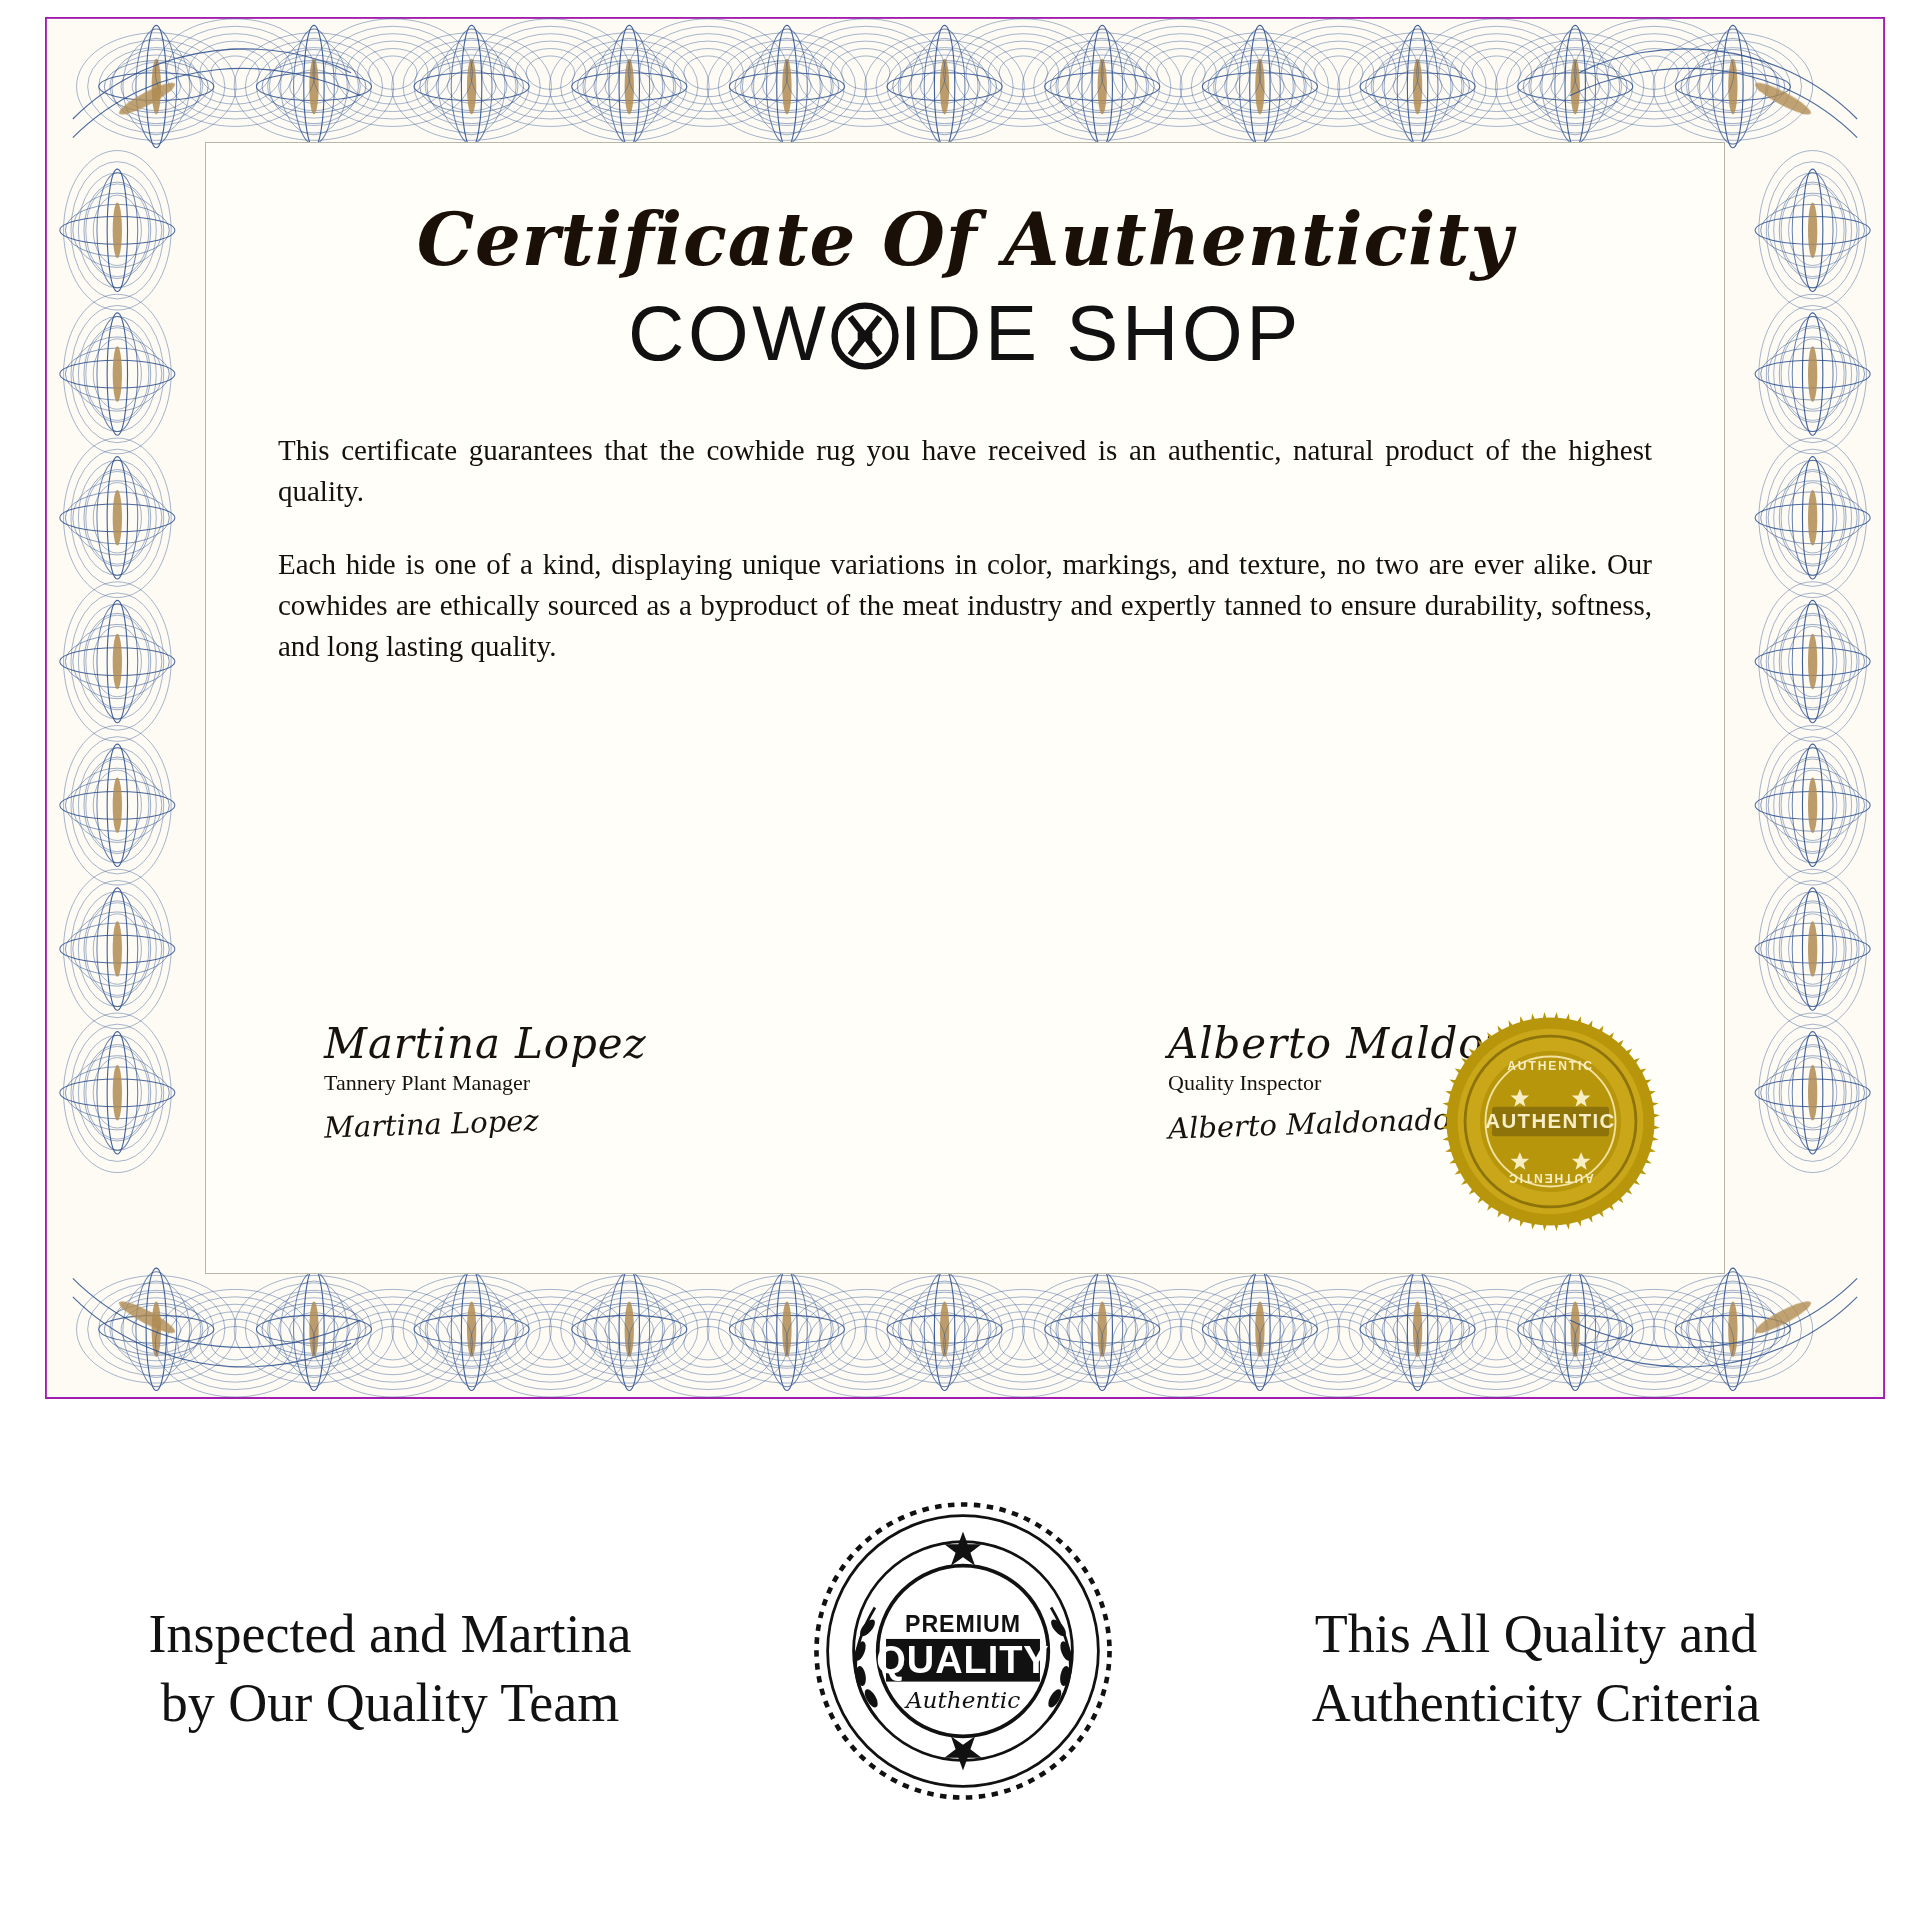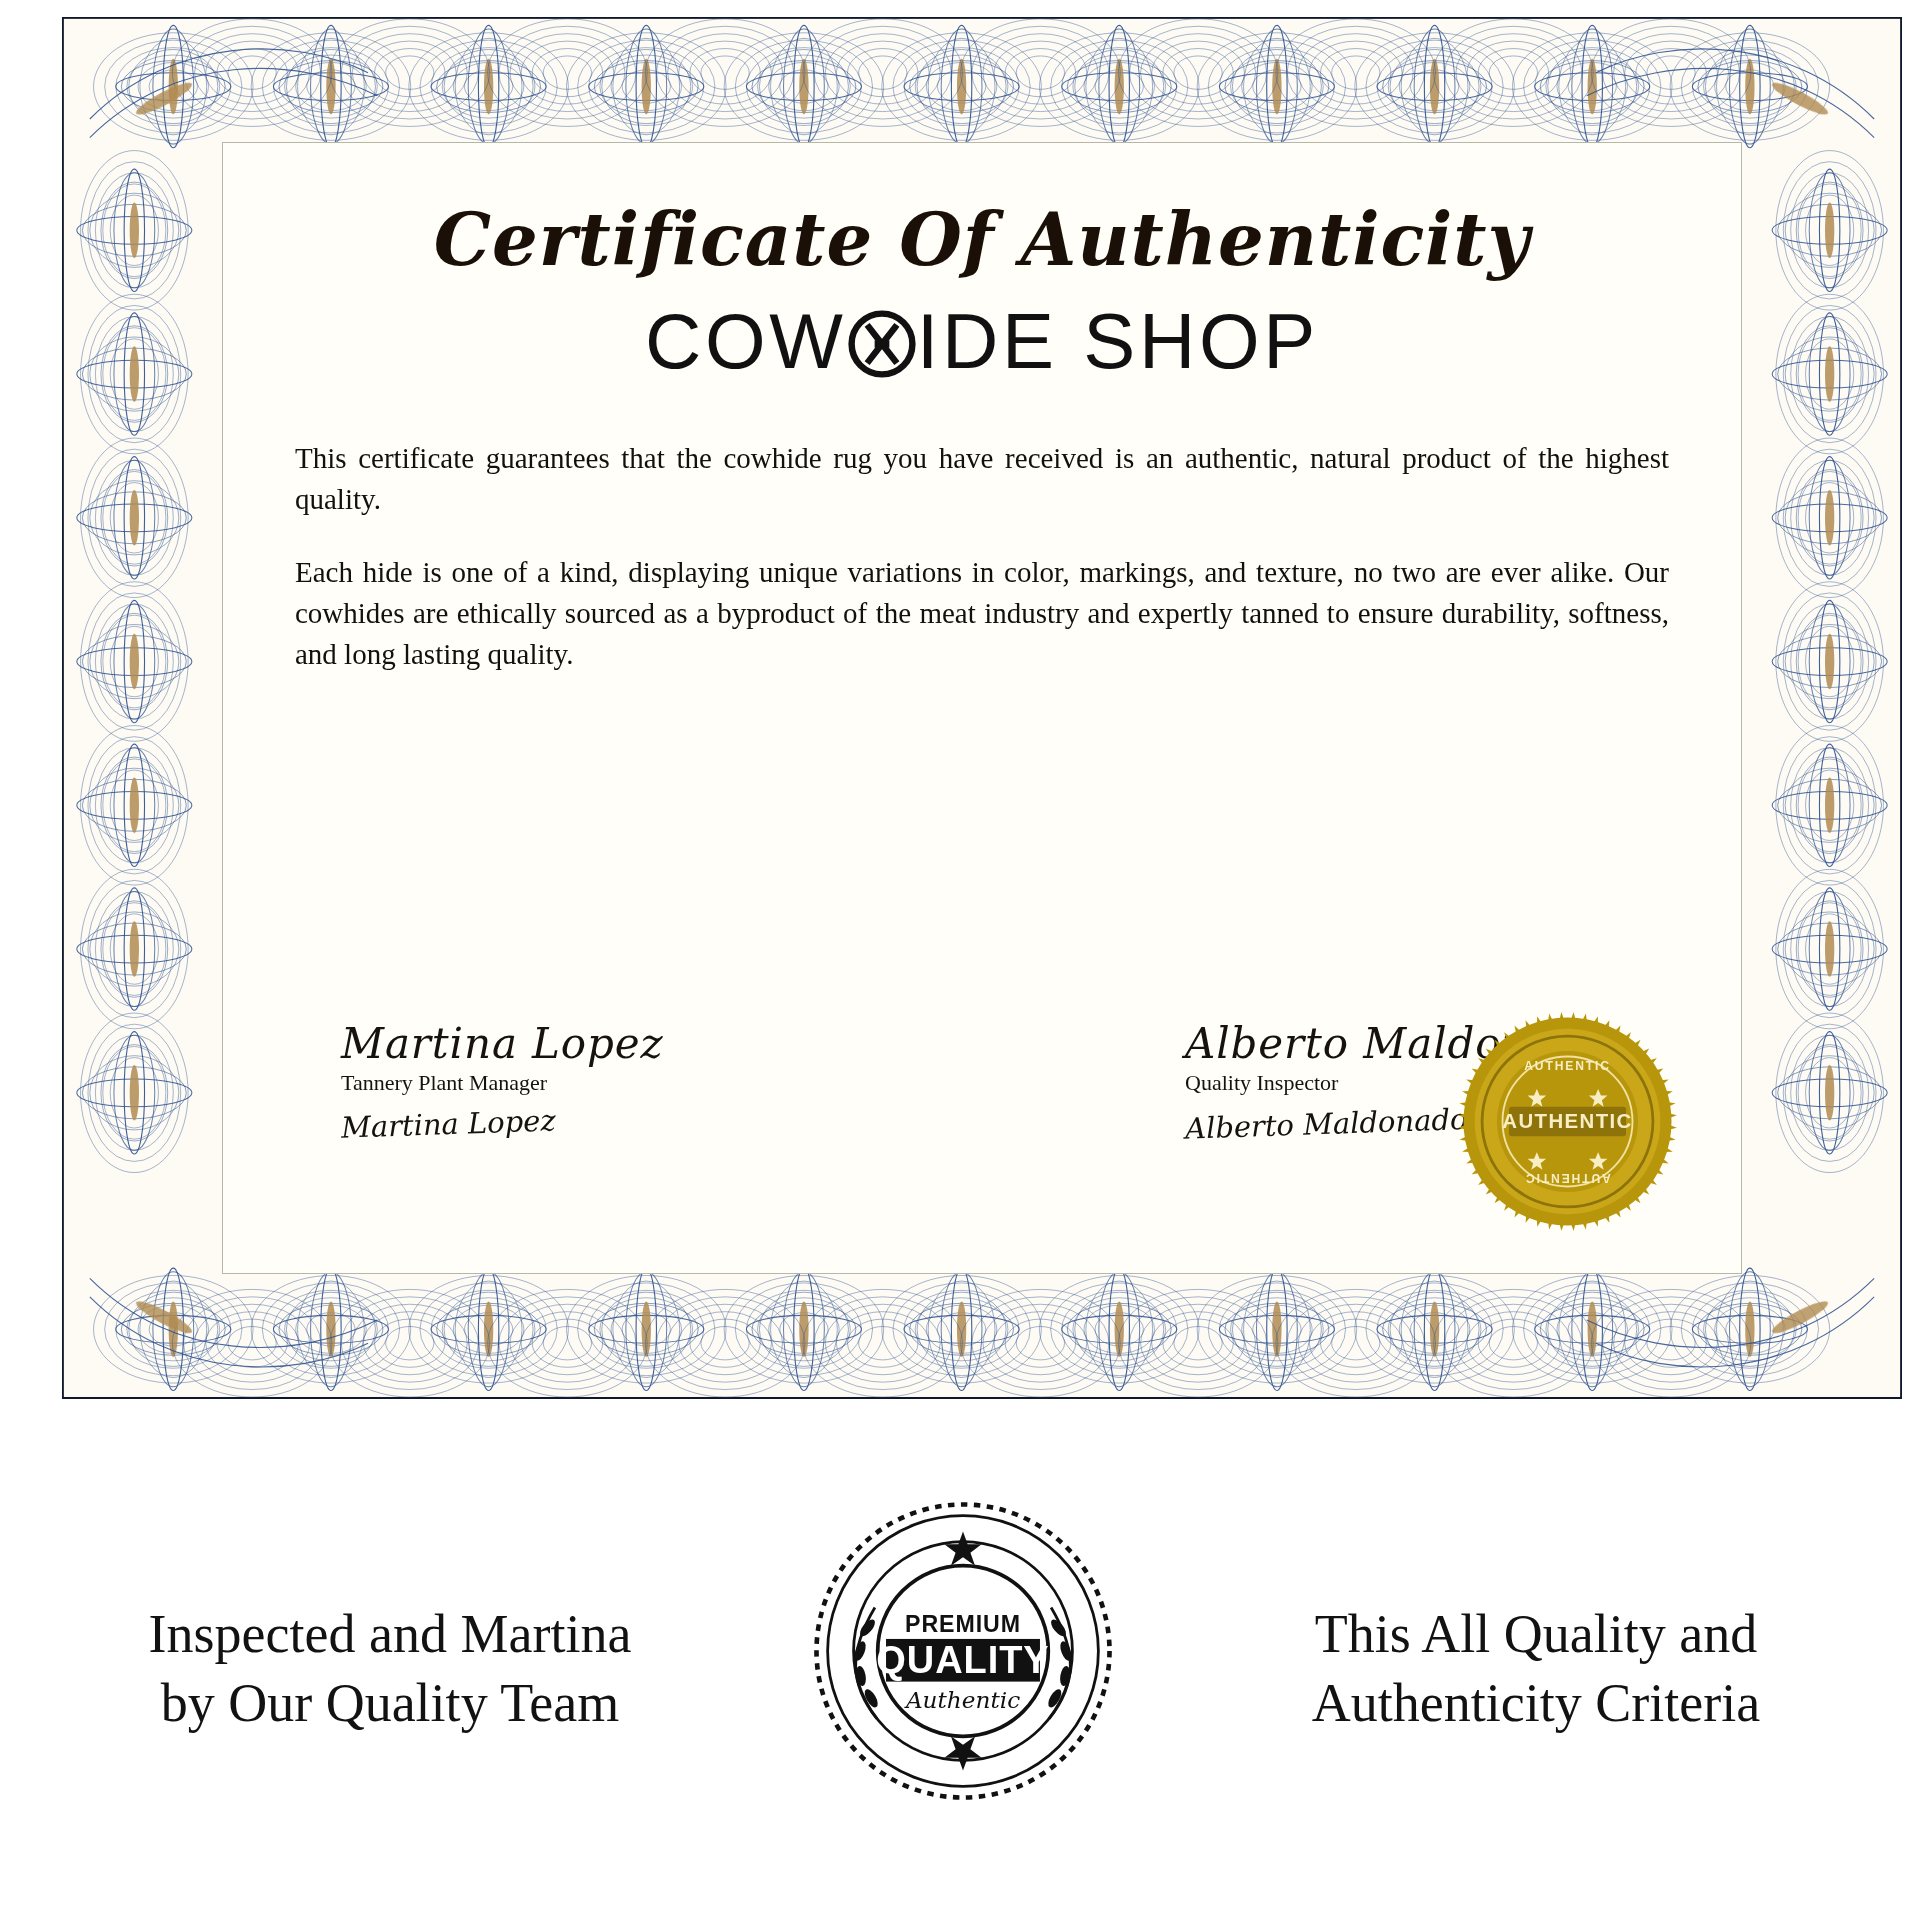--- a/index.html
+++ b/index.html
@@ -11,25 +11,25 @@
     width: 1926px;
     height: 1927px;
     font-family: "Liberation Serif", serif;
     overflow: hidden;
     position: relative;
   }
 
   
   .certificate {
     position: absolute;
-    left: 62px;
+    left: 45px;
     top: 16.7px;
     width: 1840px;
     height: 1382px;
-    background: #0f172a;
+    background: #a21caf;
     box-sizing: border-box;
   }
 
   
   .border-layer {
     position: absolute;
     inset: 0;
     pointer-events: none;
   }
 
@@ -55,21 +55,21 @@
     letter-spacing: 0.9px;
   }
 
   .brand {
     text-align: center;
     font-family: "Liberation Sans", sans-serif;
     font-size: 78px;
     font-weight: 400;
     letter-spacing: 3.7px;
     color: #111111;
-    margin-top: 20px;
+    margin-top: 12px;
     line-height: 1;
     position: relative;
   }
   .brand .brandmark {
     display: inline-block;
     position: relative;
     width: 70px;
     height: 70px;
     vertical-align: -11px;
   }

